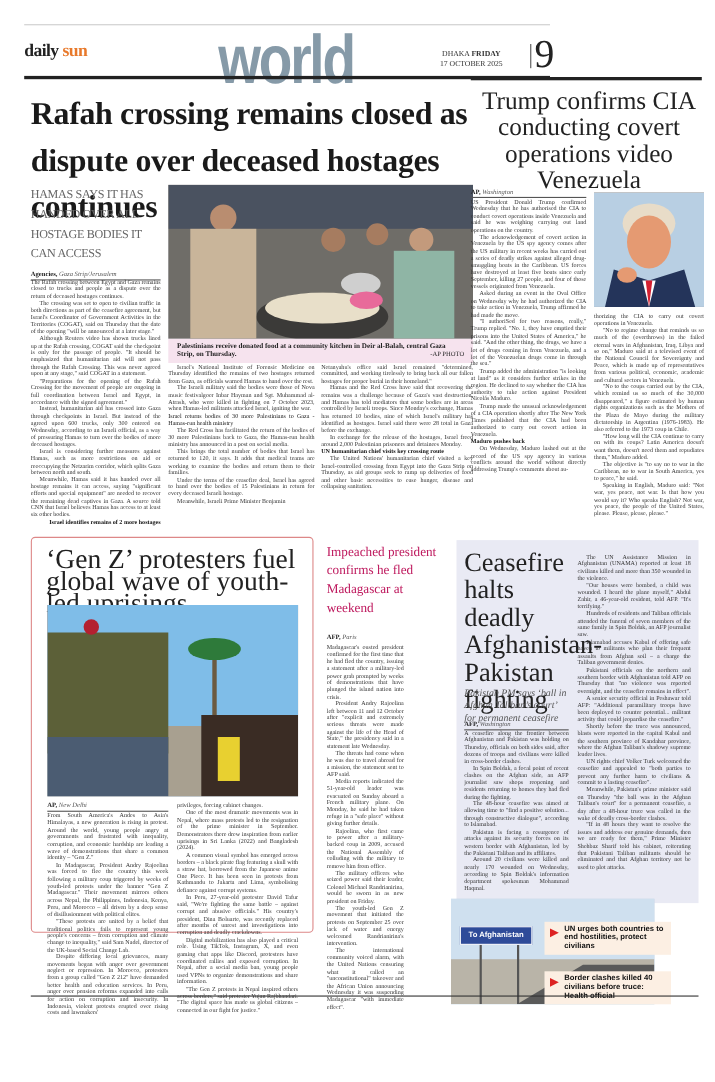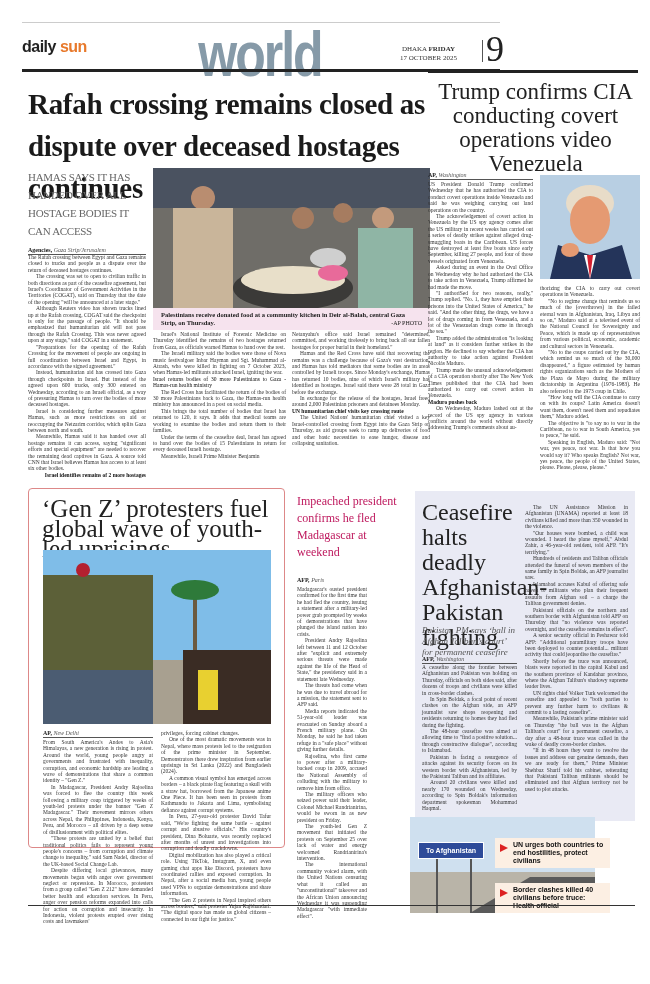--- a/index.html
+++ b/index.html
@@ -1,20 +1,20 @@
 <!DOCTYPE html>
 <html><head>
 <meta charset="utf-8">
 <style>
 *{box-sizing:border-box;margin:0;padding:0}
 body{width:650px;height:984px;background:#fff;font-family:"Liberation Serif",serif;color:#222;position:relative;overflow:hidden}
 .abs{position:absolute}
 .masthead-topline{left:22px;top:22px;width:478px;height:1px;background:#ccc}
 .mast-bottom{left:22px;top:69px;width:478px;height:3px;background:#222}
-.logo{left:22px;top:38px;font-family:Liberation Sans, sans-serif;font-weight:bold;font-size:16px;letter-spacing:-0.5px}
+.logo{left:22px;top:38px;font-family:Liberation Serif, serif;font-weight:bold;font-size:16px;letter-spacing:-0.5px}
 .logo .d{color:#222}.logo .s{color:#e8792b}
 .section{left:0;width:520px;top:18px;text-align:center;font-family:"Liberation Sans",sans-serif;font-weight:bold;font-size:50px;color:#869aa8;letter-spacing:-2px;transform:scaleY(1.25);transform-origin:top}
 .dateline{left:395px;top:45px;text-align:center;width:67px;font-size:7px;line-height:9px;color:#333}
 .dateline b{font-weight:bold}
 .pg-div{left:482px;top:40px;width:1px;height:22px;background:#555}
 .pgnum{left:486px;top:28px;font-size:36px;color:#222;font-family:"Liberation Serif",serif}
 h1.rafah{left:28px;top:83px;width:420px;font-size:29px;line-height:42px;font-weight:bold;color:#1a1a1a;letter-spacing:-0.3px}
 .kicker{left:28px;top:168px;width:120px;font-size:11px;line-height:18px;color:#666;letter-spacing:-0.3px}
 .byline{font-size:6px;color:#222;border-bottom:1px solid #555;padding-bottom:1px}
 .byline b{font-weight:bold}.byline i{font-style:italic;color:#555}

